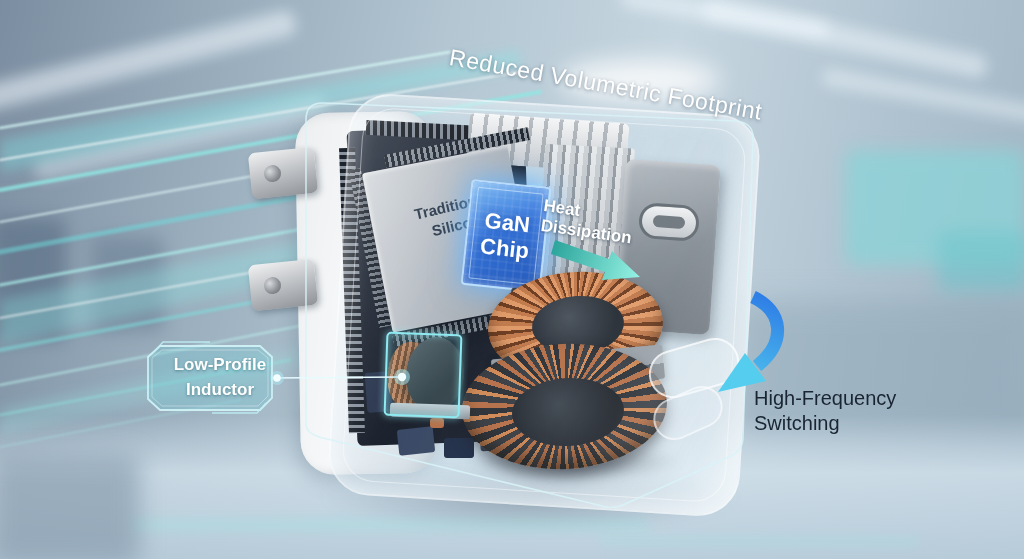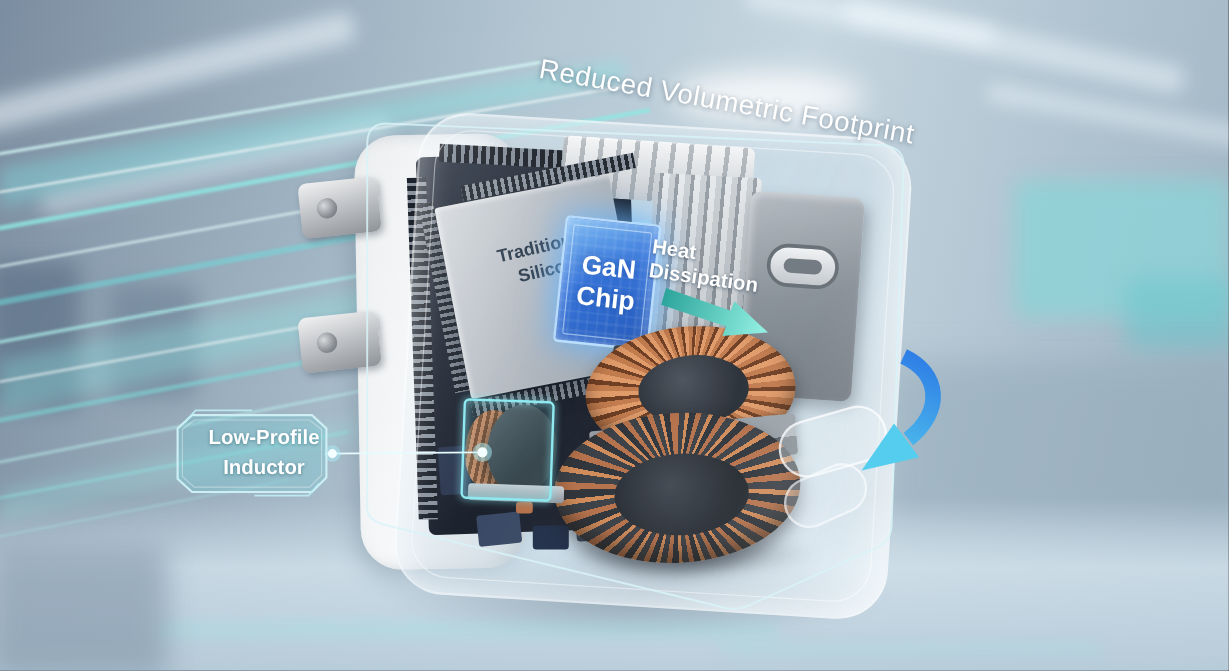--- a/index.html
+++ b/index.html
@@ -270,16 +270,18 @@
 
     <polygon points="555,240 609,259 612,251 640,277 602,280 605,272 551,254" fill="url(#heatGrad)"></polygon>
 
     <path d="M 753 297 C 783 311, 787 342, 757 366" fill="none" stroke="url(#blueGrad)" stroke-width="13"></path>
     <polygon points="745,353 766,381 718,392" fill="#55cdee"></polygon>
   </svg>
 
   <div class="label t-footprint">Reduced Volumetric Footprint</div>
   <div class="label t-heat">Heat
 Dissipation</div>
+  <div class="label t-switching">High-Frequency
+Switching</div>
   <div class="label t-inductor">Low-Profile
 Inductor</div>
 
 </div>
 
 </body></html>

